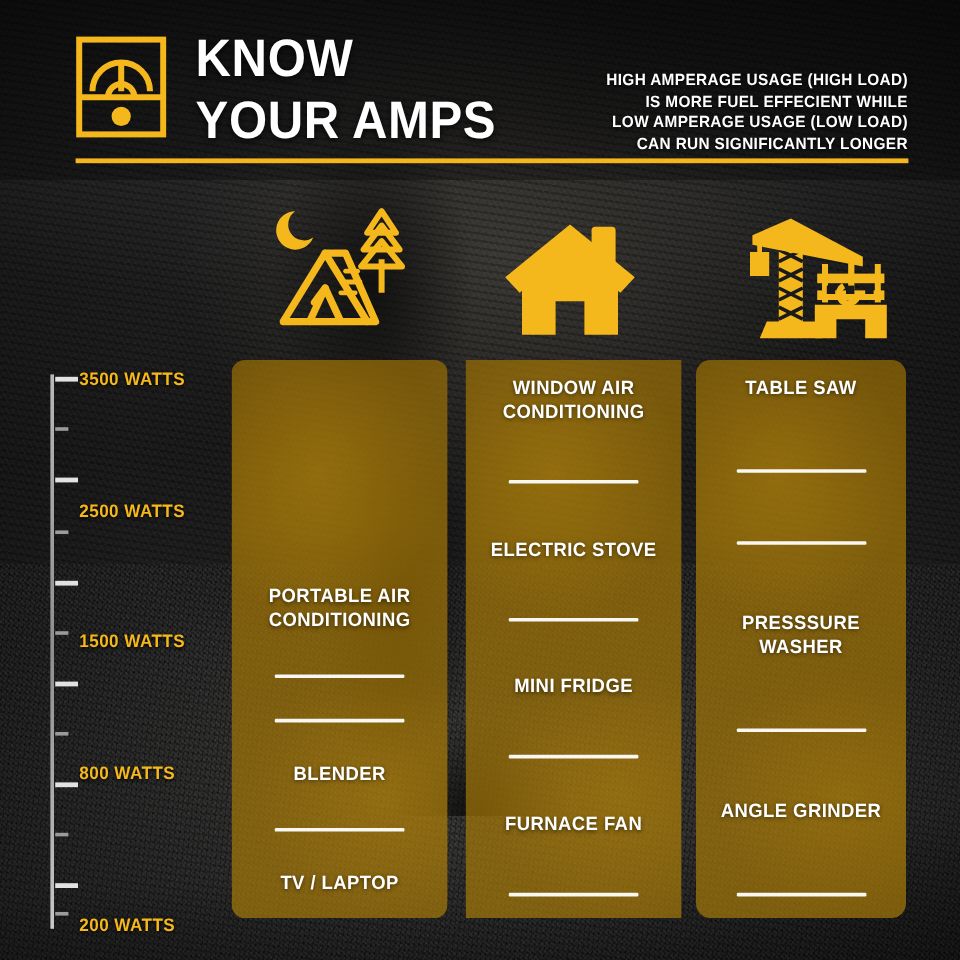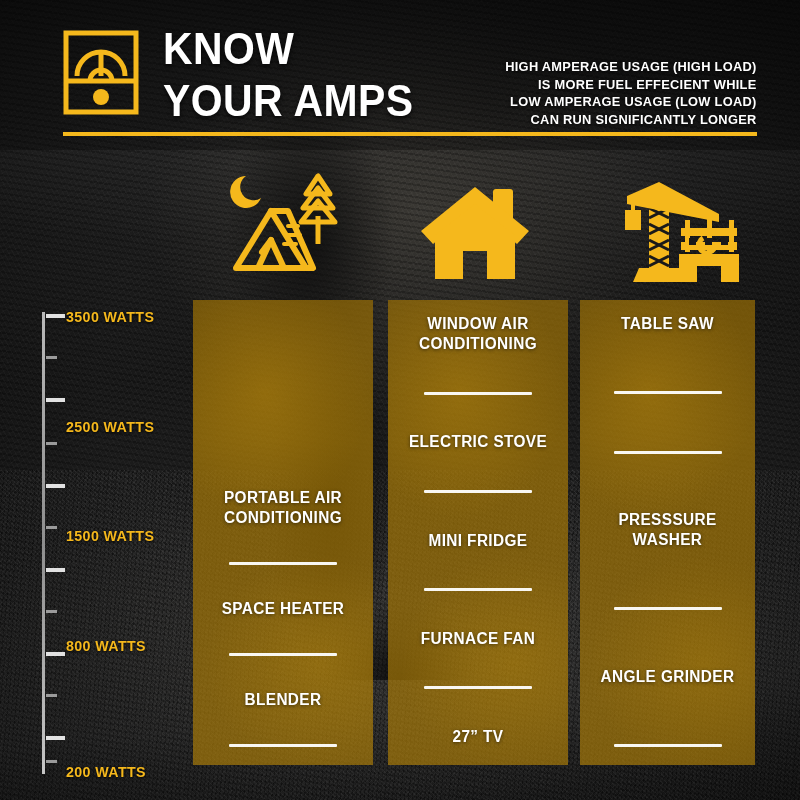--- a/index.html
+++ b/index.html
@@ -146,23 +146,23 @@
     pointer-events: none;
   }
   .col-tint2 {
     position: absolute; inset: 0;
     background:
       radial-gradient(ellipse 150px 180px at 40% 20%, rgba(230,170,20,0.22), rgba(0,0,0,0) 70%),
       radial-gradient(ellipse 160px 150px at 70% 78%, rgba(215,160,15,0.18), rgba(0,0,0,0) 72%);
     pointer-events: none;
   }
 
-  .col-1 { left: 193px; width: 180px; }
+  .col-1 { left: 193px; width: 180px; border-radius: 11px; }
   .col-2 { left: 388px; width: 180px; }
-  .col-3 { left: 580px; width: 175px; }
+  .col-3 { left: 580px; width: 175px; border-radius: 12px; }
 
   .col-inner {
     position: relative; z-index: 2;
     width: 100%; height: 100%;
     display: flex; flex-direction: column;
     align-items: center; justify-content: space-between;
   }
 
   .item {
     color: #ffffff;
@@ -327,28 +327,28 @@
 
     <div class="col col-1">
       <div class="col-tint"></div>
       <div class="col-tint2"></div>
       <div class="col-inner">
         <div class="slot" style="height:140px;"></div>
         <div class="slot">
             <div class="item">PORTABLE AIR CONDITIONING</div>
           </div>
         <div class="sep"></div>
-        <div class="slot">
-            <div class="item">SPACE HEATER</div>
-          </div>
         <div class="sep"></div>
         <div class="slot">
             <div class="item">BLENDER</div>
           </div>
         <div class="sep"></div>
+        <div class="slot">
+            <div class="item">TV / LAPTOP</div>
+          </div>
       </div>
     </div>
 
     <div class="col col-2">
       <div class="col-tint"></div>
       <div class="col-tint2"></div>
       <div class="col-inner">
         <div class="slot">
             <div class="item">WINDOW AIR CONDITIONING</div>
           </div>
@@ -358,23 +358,20 @@
           </div>
         <div class="sep"></div>
         <div class="slot">
             <div class="item">MINI FRIDGE</div>
           </div>
         <div class="sep"></div>
         <div class="slot">
             <div class="item">FURNACE FAN</div>
           </div>
         <div class="sep"></div>
-        <div class="slot">
-            <div class="item">27” TV</div>
-          </div>
       </div>
     </div>
 
     <div class="col col-3">
       <div class="col-tint"></div>
       <div class="col-tint2"></div>
       <div class="col-inner">
         <div class="slot">
             <div class="item">TABLE SAW</div>
           </div>

